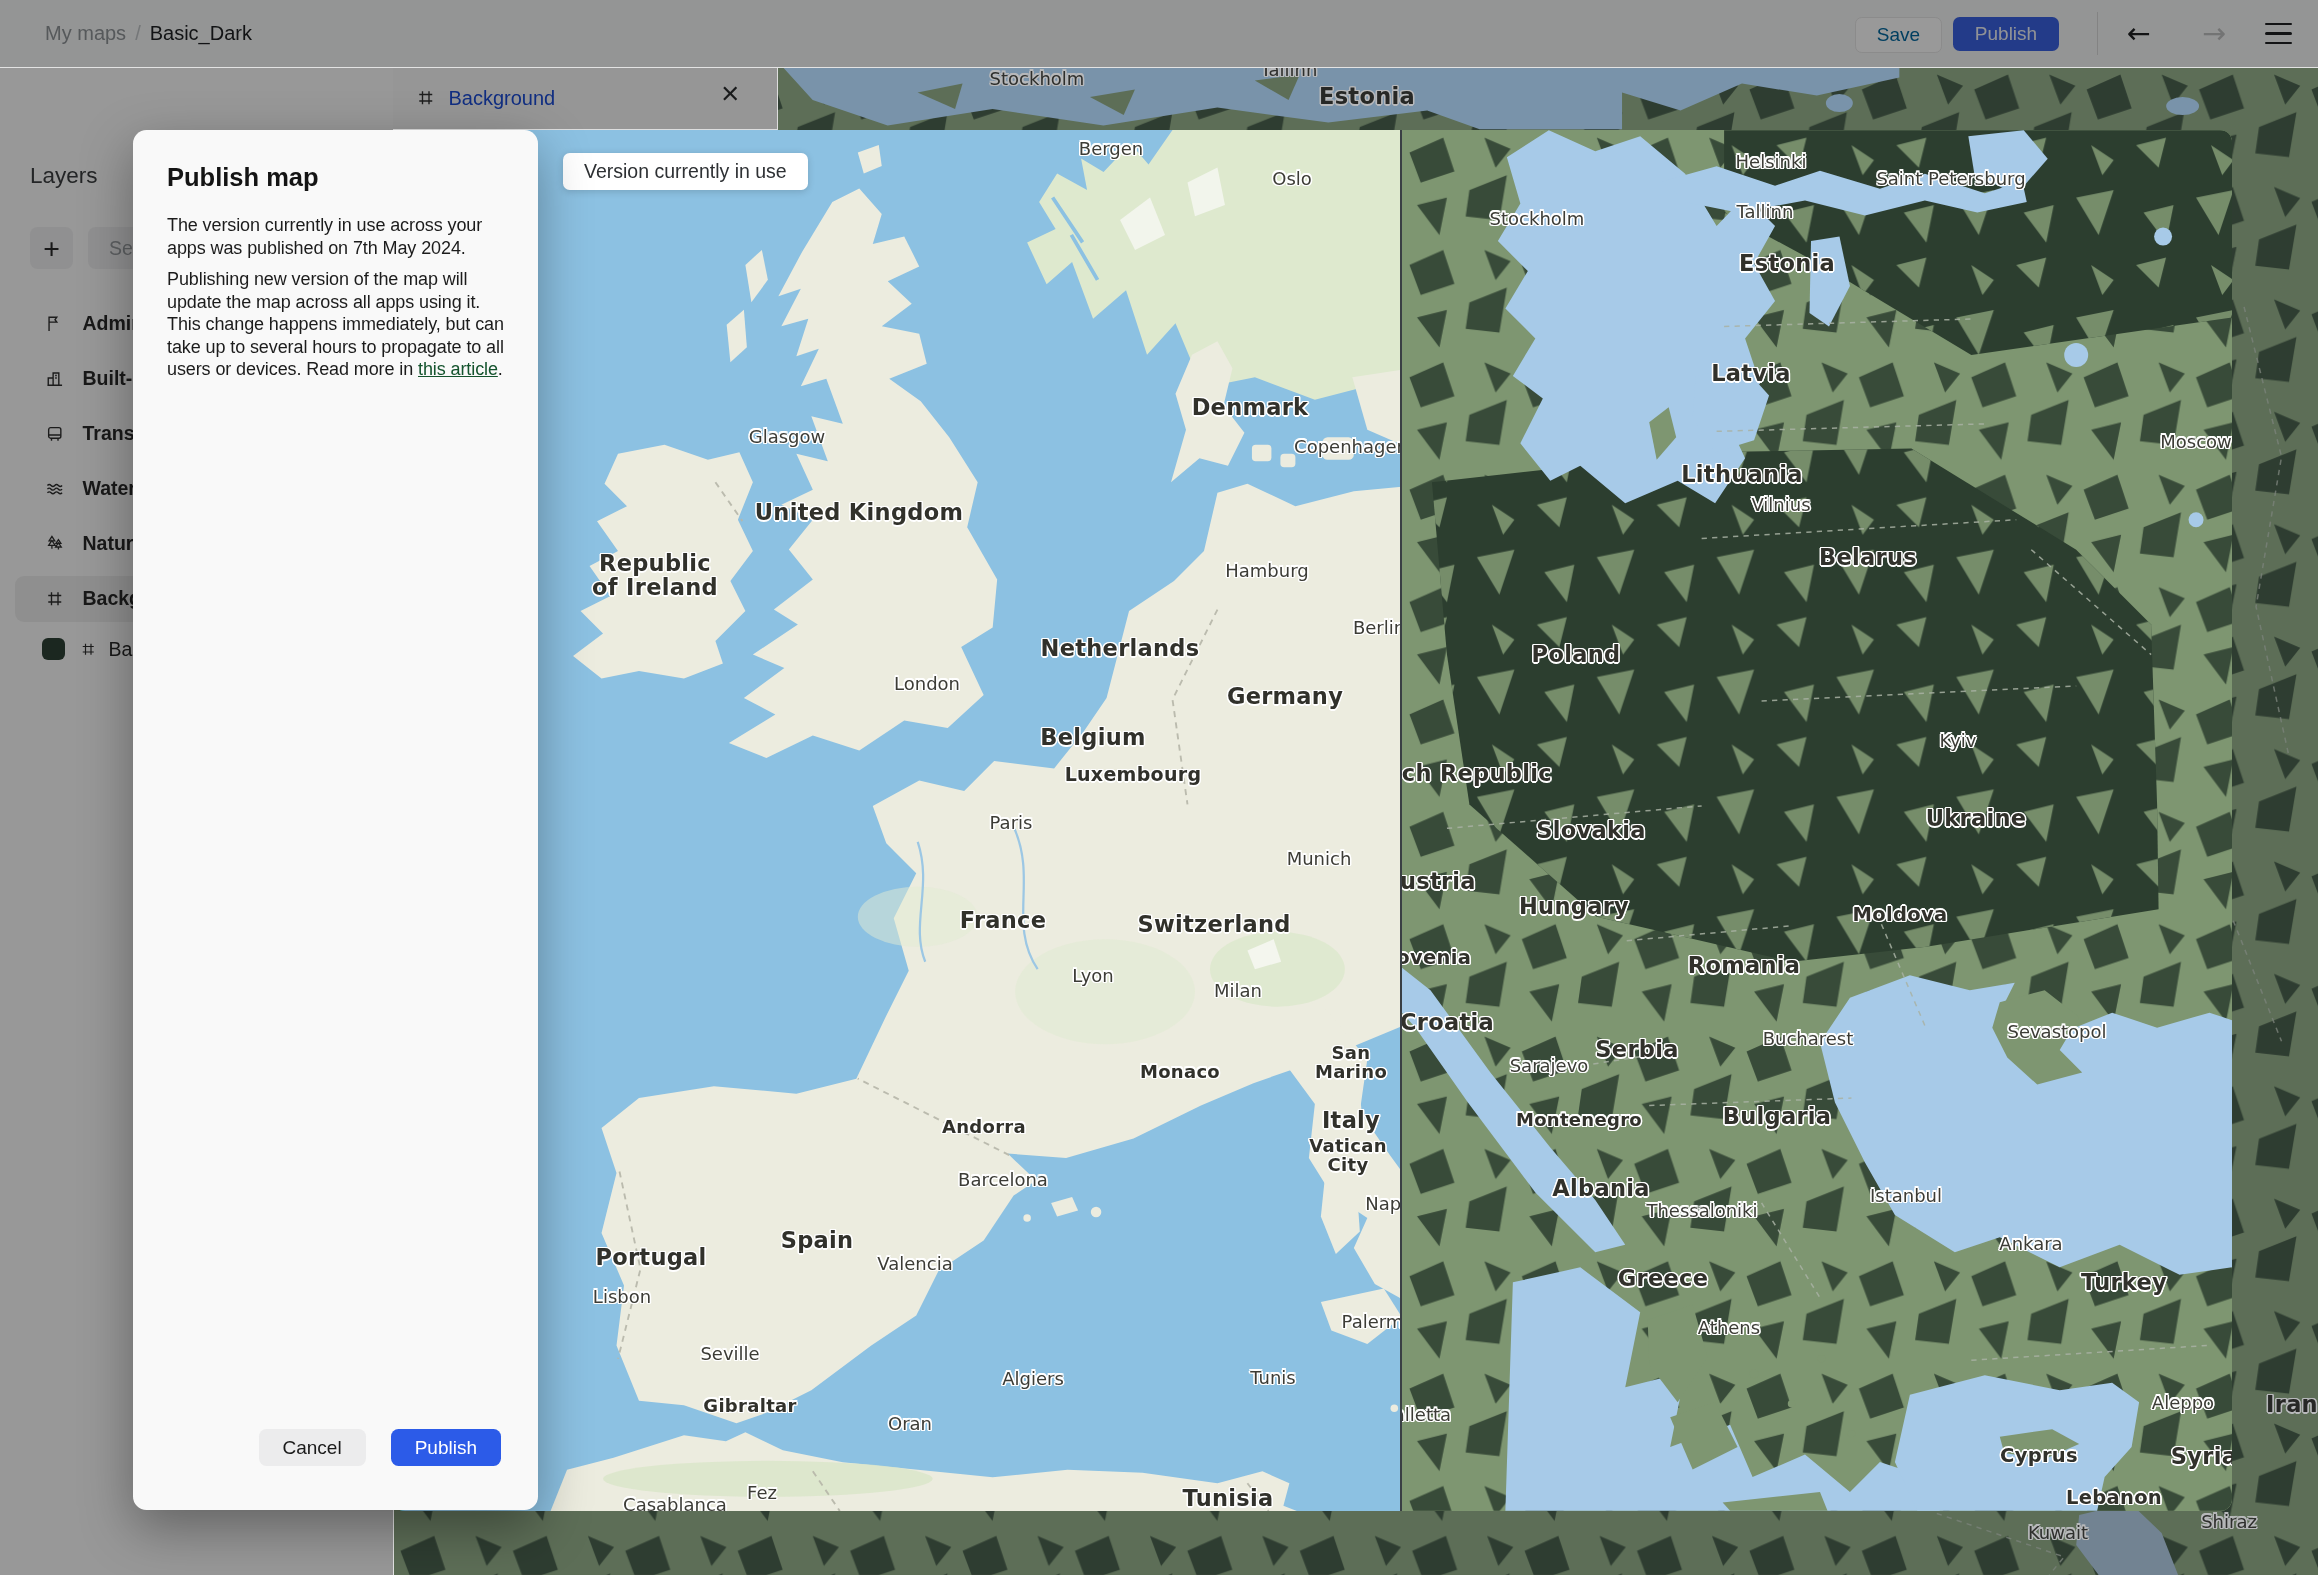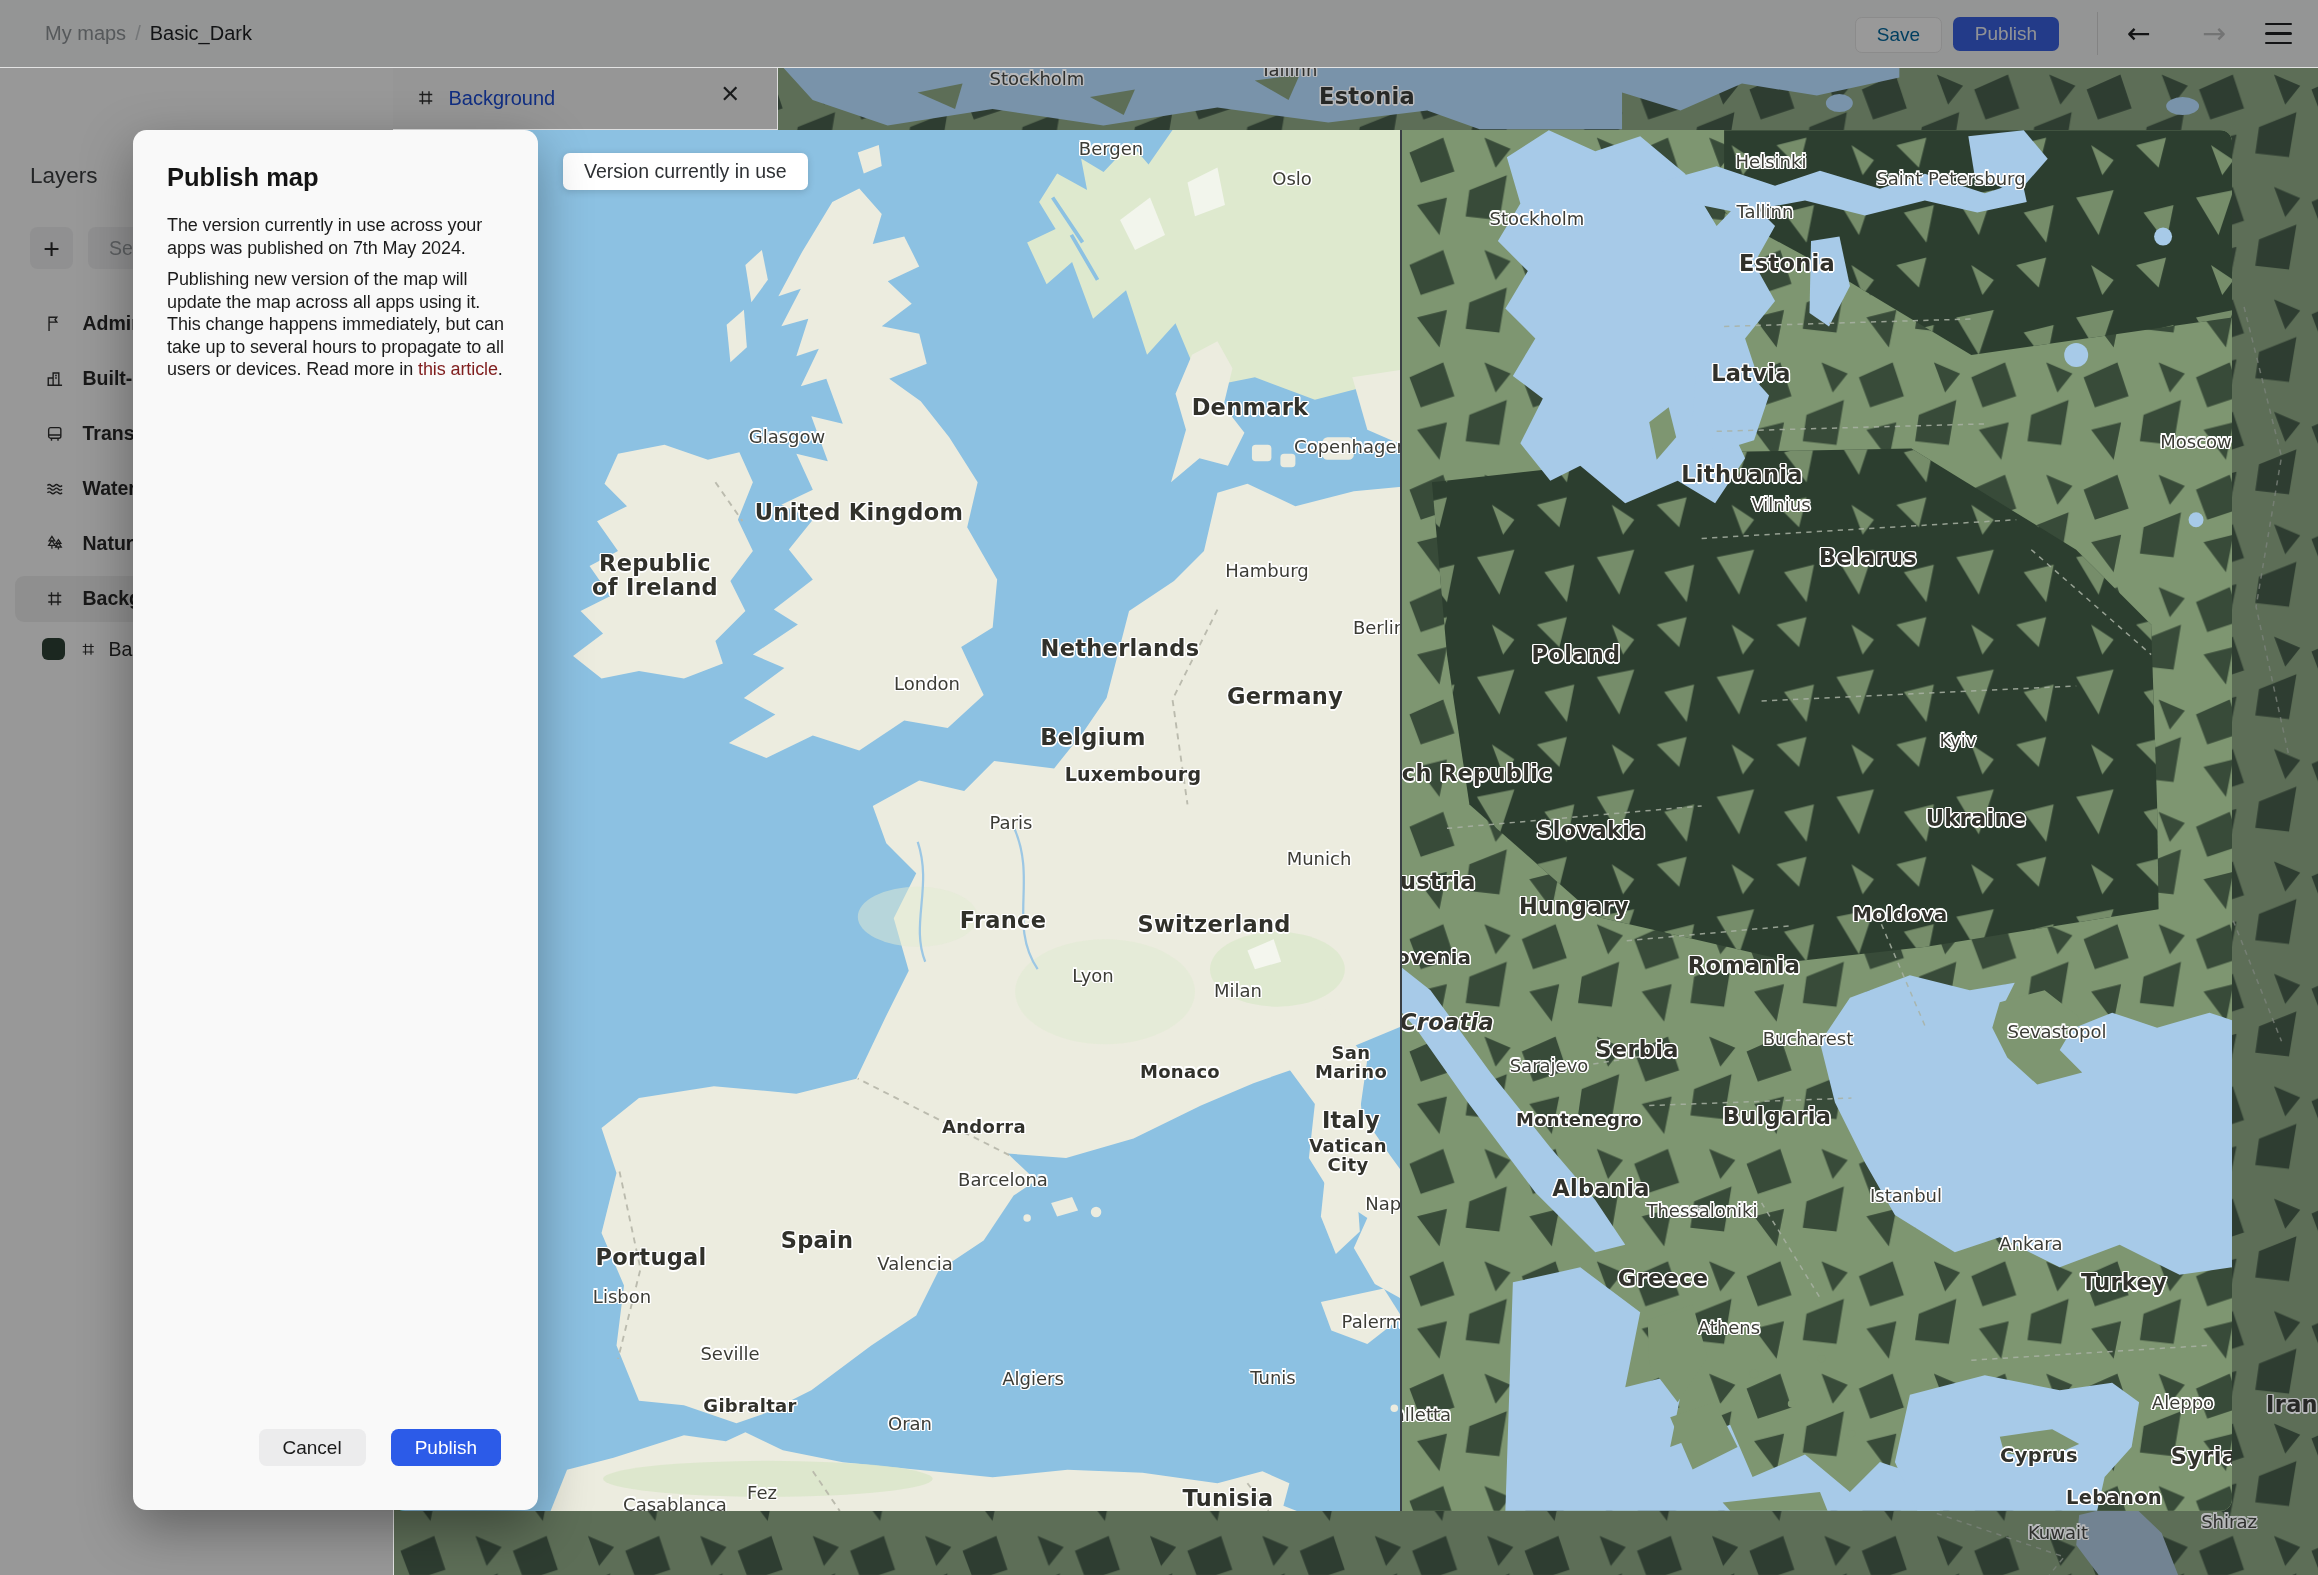--- a/index.html
+++ b/index.html
@@ -75,21 +75,21 @@
   .country{font-size:22.5px;font-weight:700;color:#31312B;letter-spacing:0.3px;}
   .labellayer{position:absolute;inset:0;z-index:4;}
 
   
   #publish-modal{left:133px;top:130px;width:405px;height:1380px;background:#F9F9F9;border-radius:13.5px;
       box-shadow:0 18px 52px rgba(0,0,0,0.35);z-index:60;}
   #modal-title{left:34px;top:33px;font-size:25.5px;font-weight:600;color:#141414;}
   .modal-p{left:34px;width:346px;font-size:18px;line-height:22.5px;color:#1C1C1C;letter-spacing:-0.1px;}
   #modal-p1{top:84px;}
   #modal-p2{top:138px;}
-  #article-link{color:#7f1d1d;cursor:pointer;}
+  #article-link{color:#14532d;text-decoration:underline;cursor:pointer;}
   #modal-buttons{position:absolute;right:37px;bottom:44px;display:flex;gap:25px;}
   .modal-btn{height:37px;border-radius:7.5px;display:flex;align-items:center;justify-content:center;
       font-size:19px;font-weight:500;padding:0 24px;cursor:pointer;}
   #cancel-btn{background:#ECECED;color:#1A1A1A;}
   #modal-publish-btn{background:#2C5BE8;color:#FFFFFF;}
 
   svg{display:block;}
 </style>
 </head>
 <body>
@@ -326,21 +326,21 @@
           <div class="maplabel country" style="left: 466px; top: 428px;">Belarus</div>
           <div class="maplabel country" style="left: 174px; top: 525px;">Poland</div>
           <div class="maplabel country" style="left: 574px; top: 689px;">Ukraine</div>
           <div class="maplabel country" style="left: 52px; top: 644px;">Czech Republic</div>
           <div class="maplabel country" style="left: 189px; top: 701px;">Slovakia</div>
           <div class="maplabel country" style="left: 27px; top: 752px;">Austria</div>
           <div class="maplabel country" style="left: 172px; top: 777px;">Hungary</div>
           <div class="maplabel country" style="left: 498px; top: 785px; font-size: 19.5px;">Moldova</div>
           <div class="maplabel country" style="left: 21px; top: 828px; font-size: 19.5px;">Slovenia</div>
           <div class="maplabel country" style="left: 342px; top: 836px;">Romania</div>
-          <div class="maplabel country" style="left: 45px; top: 893px; font-style: italic;">Croatia</div>
+          <div class="maplabel country" style="left: 45px; top: 893px;">Croatia</div>
           <div class="maplabel country" style="left: 235px; top: 920px;">Serbia</div>
           <div class="maplabel country" style="left: 177px; top: 990px; font-size: 18px;">Montenegro</div>
           <div class="maplabel country" style="left: 375px; top: 987px;">Bulgaria</div>
           <div class="maplabel country" style="left: 199px; top: 1059px;">Albania</div>
           <div class="maplabel country" style="left: 261px; top: 1149px;">Greece</div>
           <div class="maplabel country" style="left: 722px; top: 1153px;">Turkey</div>
           <div class="maplabel country" style="left: 637px; top: 1326px; font-size: 19.5px;">Cyprus</div>
           <div class="maplabel country" style="left: 802px; top: 1327px;">Syria</div>
           <div class="maplabel country" style="left: 712px; top: 1368px; font-size: 19.5px;">Lebanon</div>
         </div>

